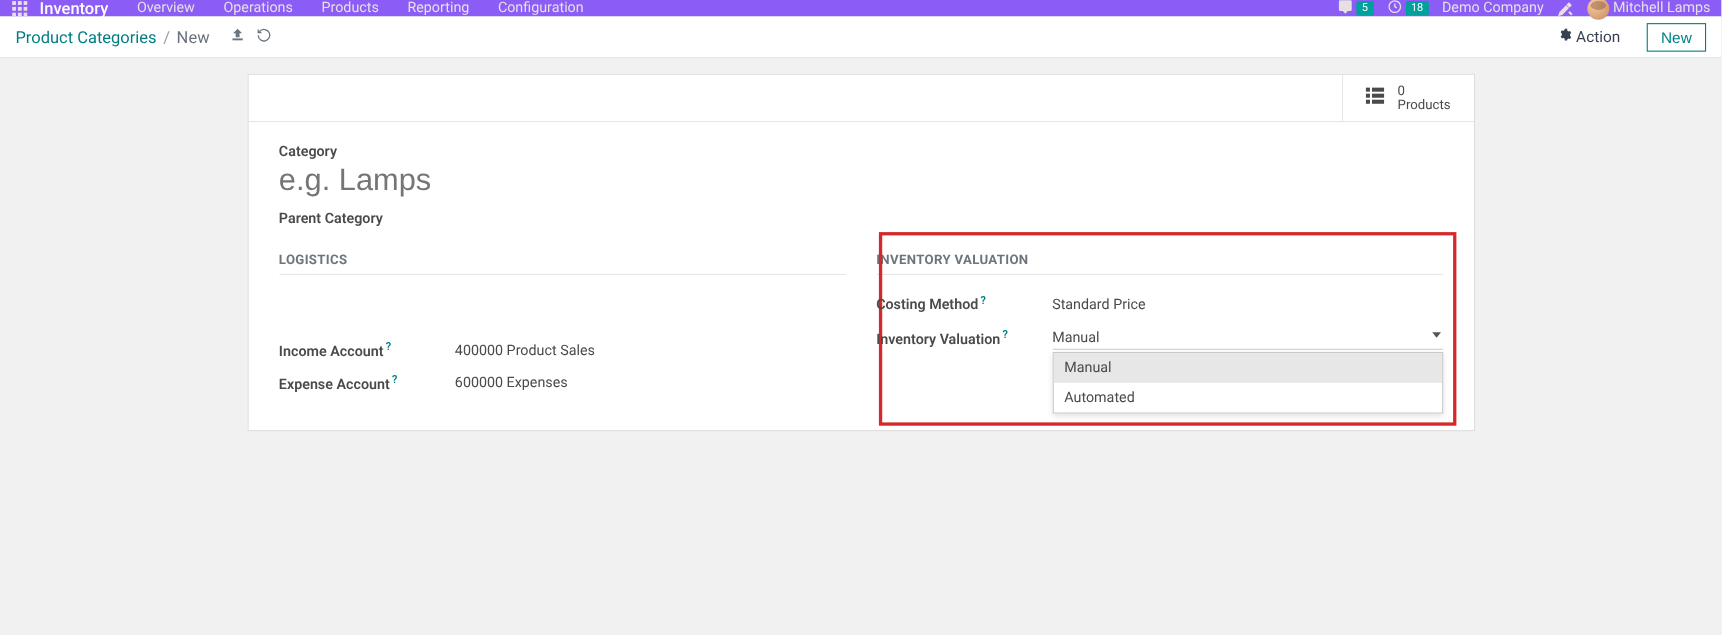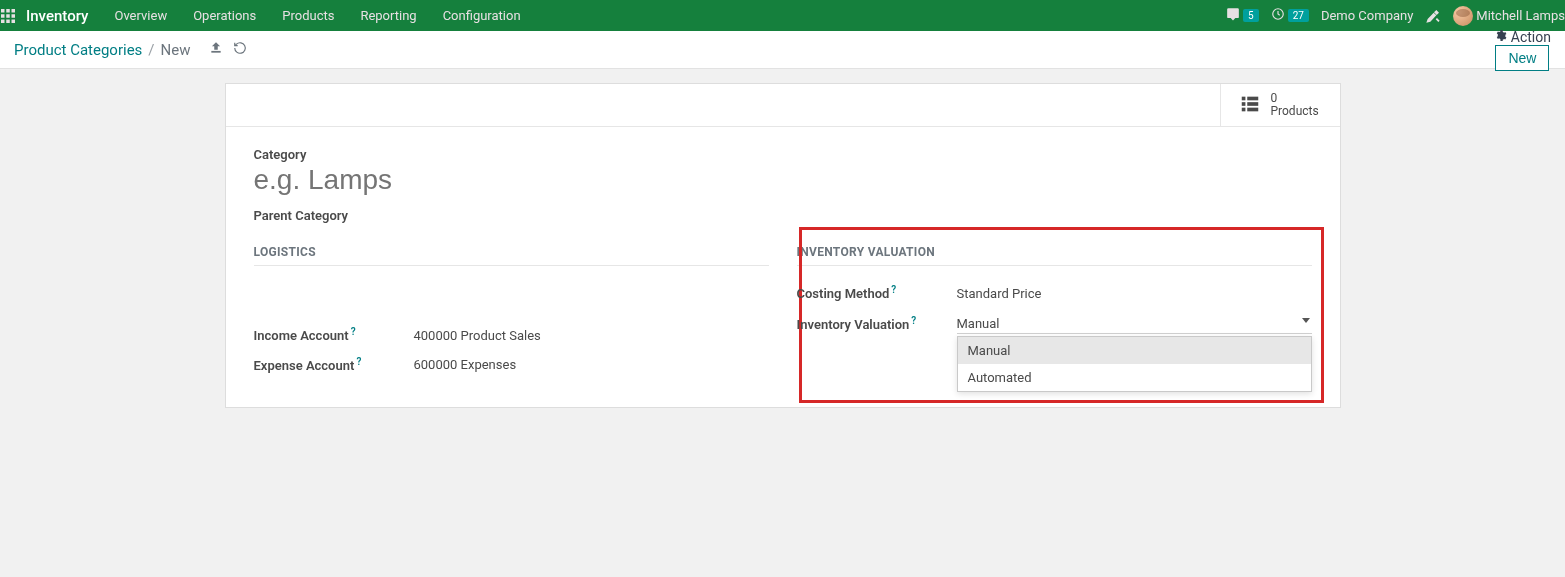--- a/index.html
+++ b/index.html
@@ -4,26 +4,26 @@
 <style>
   * { box-sizing: border-box; margin: 0; padding: 0; }
   body {
     font-family: -apple-system, BlinkMacSystemFont, "Segoe UI", Roboto, "Helvetica Neue", Arial, sans-serif;
     font-size: 13px;
     background: #f1f1f1;
     color: #374151;
   }
   
   .topnav {
-    background: #15803d;
+    background: #8b5cf6;
     color: #e7e0e3;
     display: flex;
     align-items: center;
-    height: 31px;
-    padding: 0 0;
+    height: 15px;
+    padding: 0 10px;
     font-size: 13px;
   }
   .topnav-left { display: flex; align-items: center; gap: 6px; }
   .apps-icon {
     display: inline-flex;
     width: 16px; height: 16px;
     align-items: center; justify-content: center;
     cursor: pointer;
   }
   .apps-icon svg { fill: #e7e0e3; }
@@ -64,21 +64,21 @@
     display: flex;
     align-items: center;
     padding: 0 14px;
   }
   .breadcrumbs { display: flex; align-items: flex-start; gap: 6px; font-size: 15px; }
   .bc-link { color: #017e84; cursor: pointer; }
   .bc-sep { color: #9aa0a6; }
   .bc-current { color: #6c757d; }
   .bc-icons { display: inline-flex; gap: 10px; margin-left: 12px; color: #6c757d; }
   .bc-icons span { cursor: pointer; }
-  .cp-right { margin-left: auto; display: flex; align-items: center; gap: 0; flex-direction: column; }
+  .cp-right { margin-left: auto; display: flex; align-items: center; gap: 24px; }
   .action-btn {
     color: #374151;
     display: inline-flex;
     align-items: center;
     gap: 4px;
     cursor: pointer;
     font-size: 14px;
   }
   .new-btn {
     border: 1px solid #017e84;
@@ -256,21 +256,21 @@
       </span>
       <span class="badge">5</span>
     </span>
     <span class="icon-btn">
       <span>
         <svg width="14" height="14" viewBox="0 0 24 24" fill="none" stroke="#e7e0e3" stroke-width="2">
             <circle cx="12" cy="12" r="9"></circle>
             <path d="M12 7v5l3 2"></path>
           </svg>
       </span>
-      <span class="badge">27</span>
+      <span class="badge">18</span>
     </span>
     <span class="company">Demo Company</span>
     <span class="icon-btn">
       <svg width="16" height="16" viewBox="0 0 24 24" fill="#e7e0e3">
           <path d="M22 19l-4-4-2 2 4 4 2-2zM13.5 6.5l4 4L21 7l-4-4-3.5 3.5zM2 22l6-1.5L17 11l-4-4L4 16.5 2 22z"></path>
         </svg>
     </span>
     <span class="icon-btn user">
       <span class="avatar"></span>
       <span>Mitchell Lamps</span>

